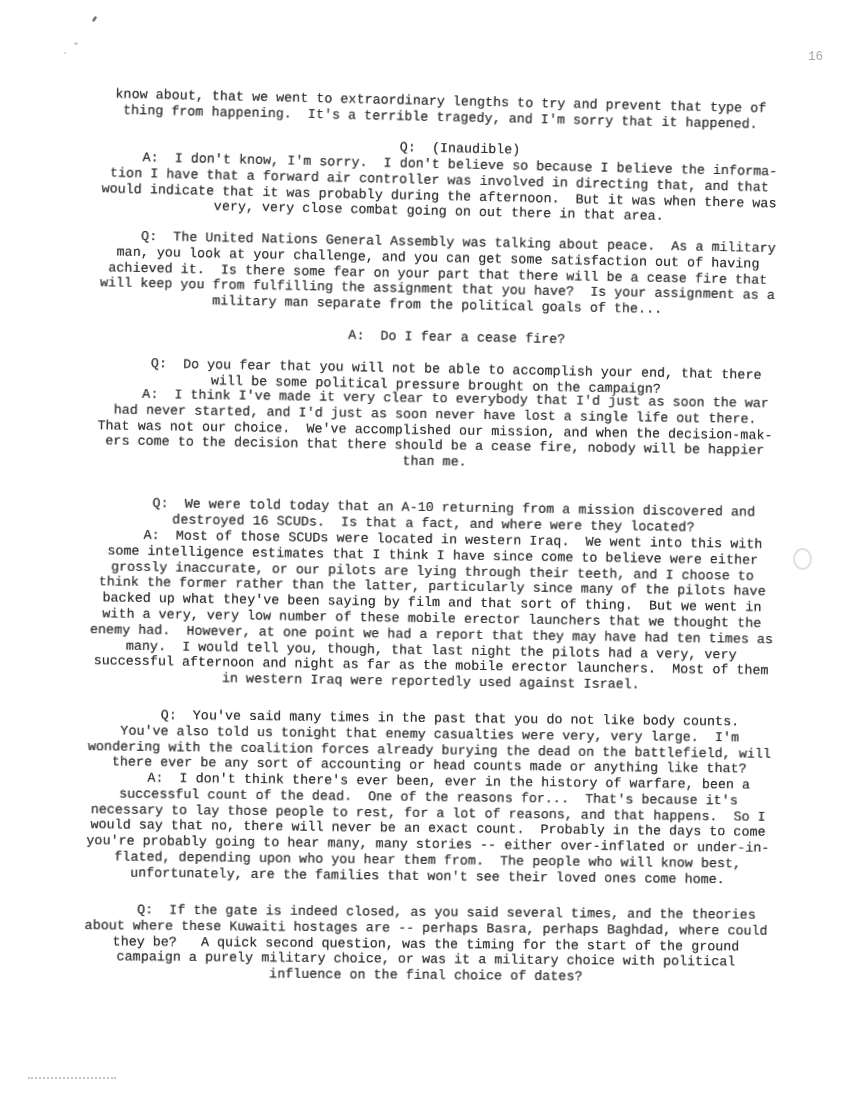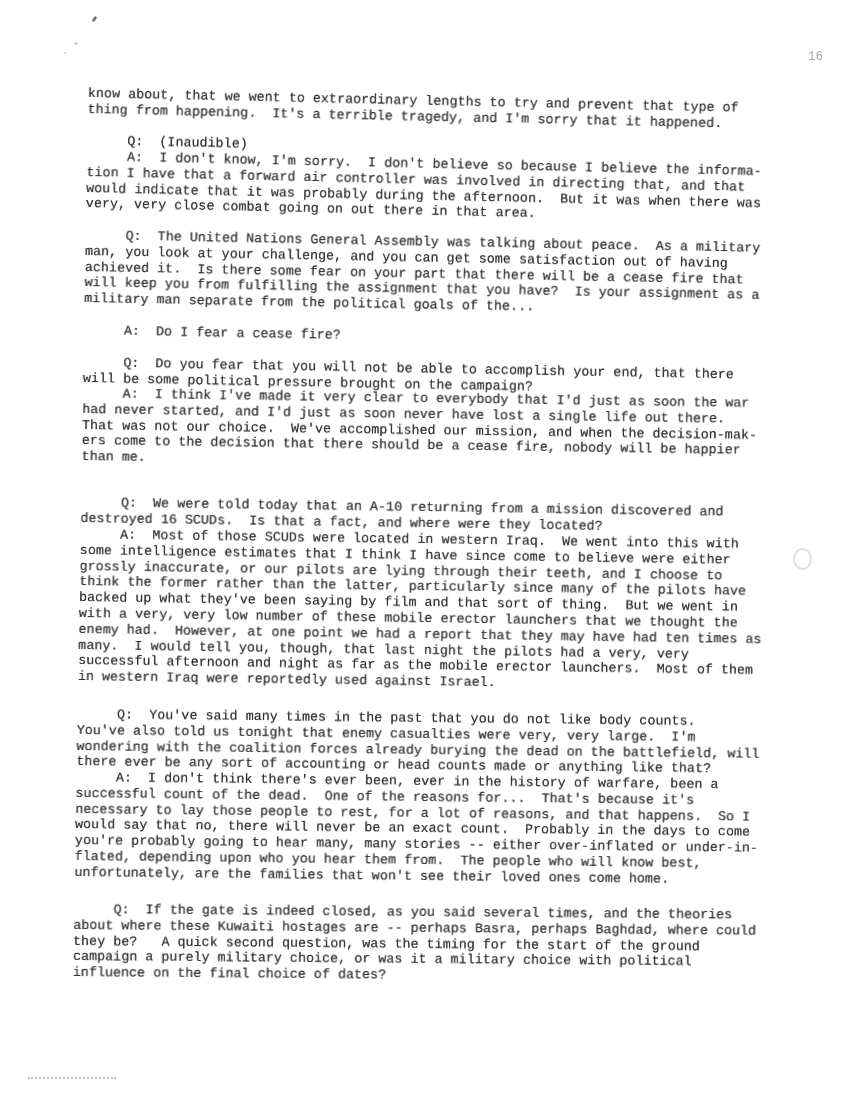--- a/index.html
+++ b/index.html
@@ -3,20 +3,21 @@
 <meta charset="utf-8">
 <style>
   html, body { margin: 0; padding: 0; background: #e9e9e9; }
   .page {
     position: relative;
     width: 852px;
     height: 1100px;
     background: #ffffff;
     overflow: hidden;
     font-family: "Liberation Mono", "DejaVu Sans Mono", monospace;
+    text-align: center;
   }
   .page-number {
     position: absolute;
     left: 808px;
     top: 50px;
     font-size: 12.5px;
     color: #8a8a8a;
     opacity: 0.75;
     filter: blur(0.3px);
   }

